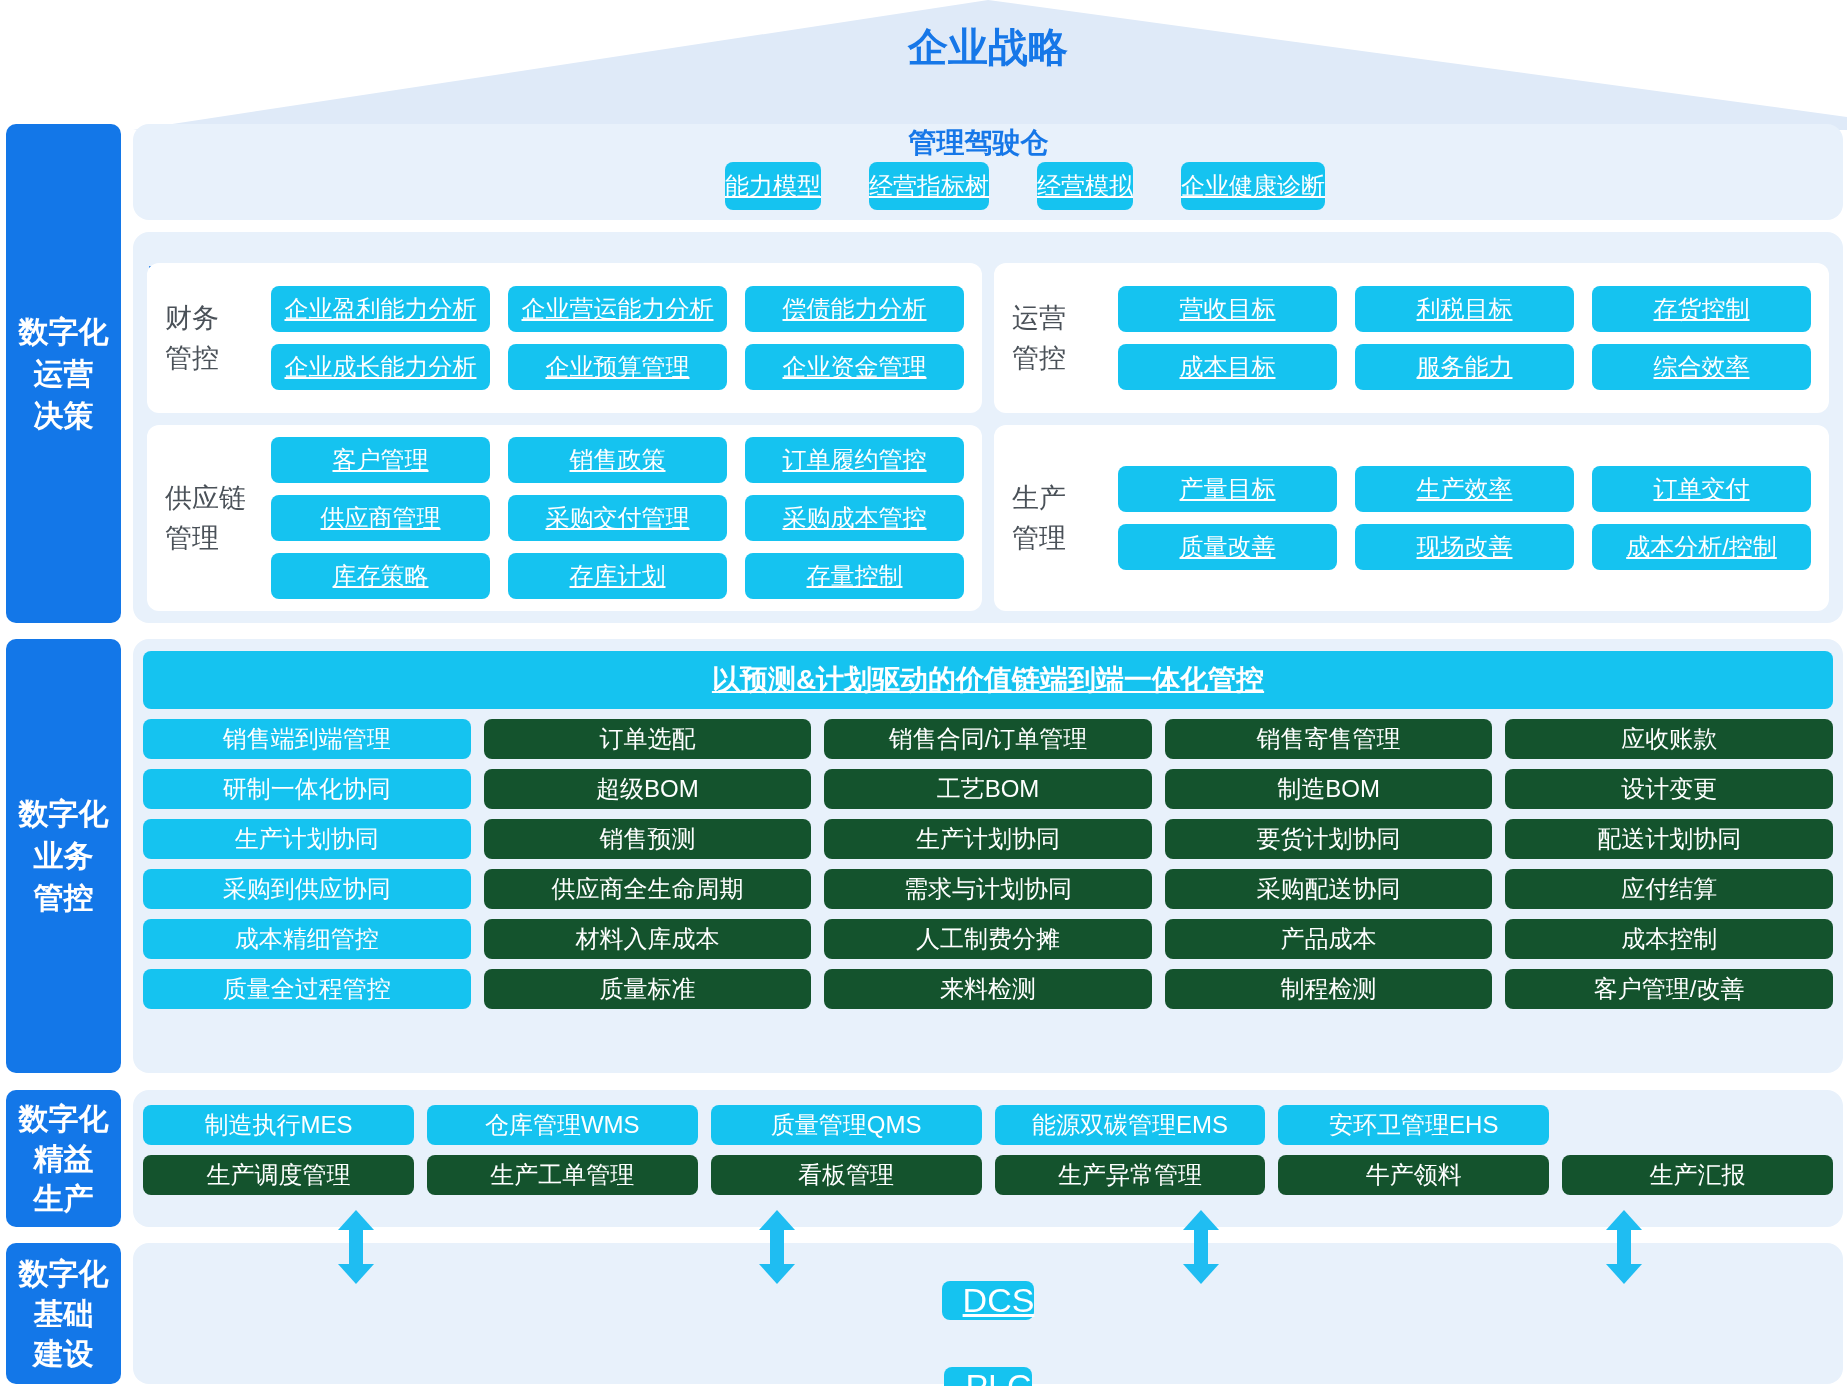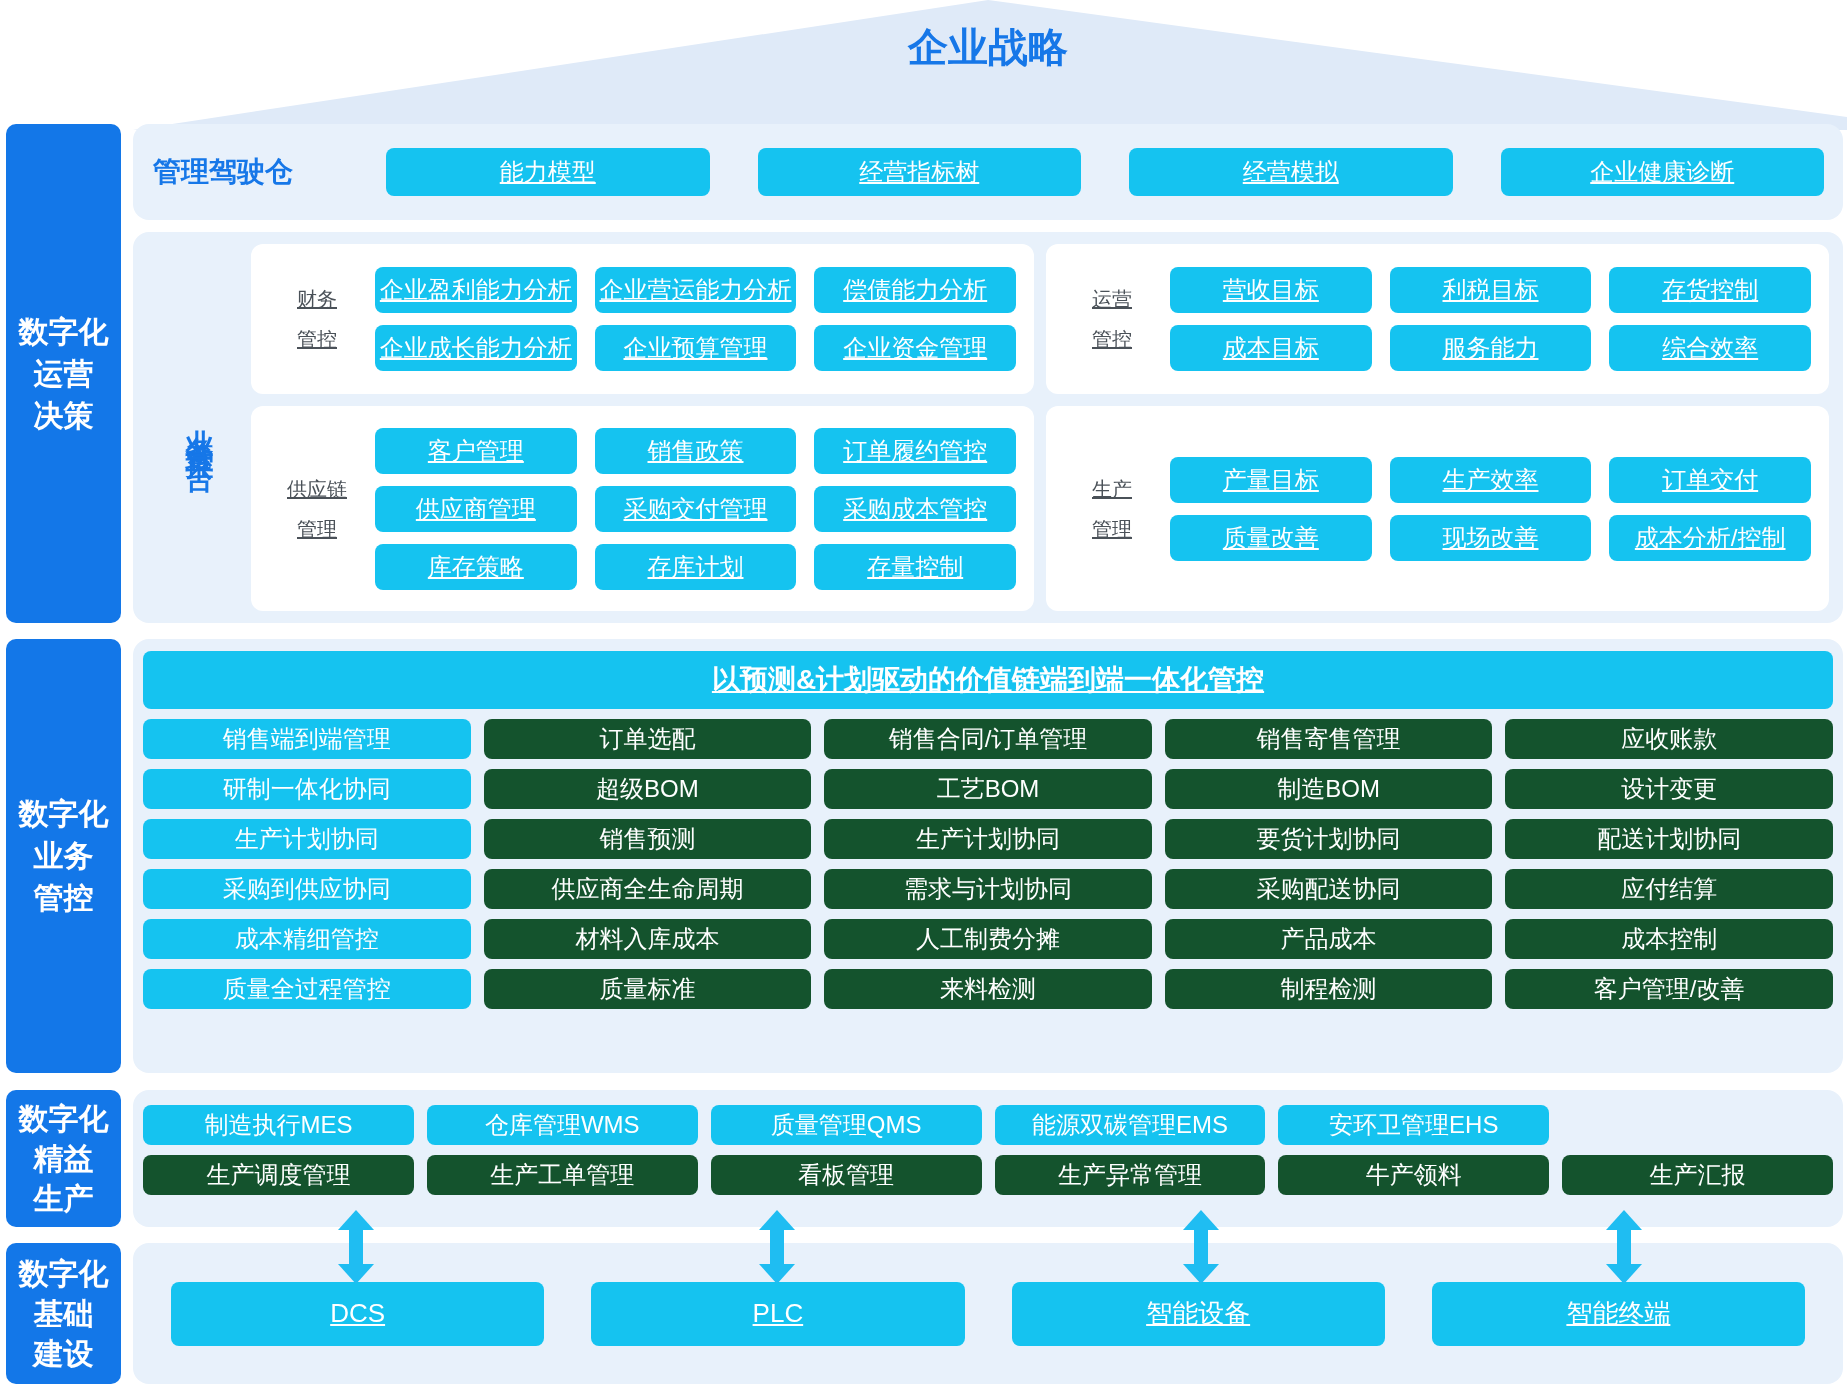--- a/index.html
+++ b/index.html
@@ -15,54 +15,54 @@
   
   .side-block { position:absolute; left:6px; width:115px; background:#1377e8; border-radius:10px;
                 display:flex; flex-direction:column; justify-content:center; align-items:center;
                 color:#ffffff; font-size:30px; font-weight:bold; line-height:42px; }
   #side1 { top:124px; height:499px; }
   #side2 { top:639px; height:434px; }
   #side3 { top:1090px; height:137px; line-height:40px; }
   #side4 { top:1243px; height:141px; line-height:40px; }
 
   
-  .panel { background:#e8f1fb; border-radius:16px; }
+  .panel { background:#e8f1fb; border-radius:16px;flex-direction:column; }
   section { position:absolute; left:133px; width:1710px; }
   #sec1 { top:124px; height:499px; background:none; }
   .rowA { height:96px; display:flex; align-items:center; padding:0 19px 0 20px; margin-bottom:12px; }
   .cockpit-label { width:160px; font-size:28px; font-weight:bold; color:#1677e8; flex:none; }
   .rowA .pill-wrap { flex:1; display:flex; gap:48px; margin-left:73px; }
   .pill { background:#15c3f0; border-radius:8px; color:#ffffff; font-size:24px;
           display:flex; align-items:center; justify-content:center; white-space:nowrap;text-decoration:underline; }
   .rowA .pill { flex:1; height:48px; }
   .rowB { height:391px; display:flex; padding:12px 14px; }
   .v-label { width:104px; display:flex; align-items:center; justify-content:center;
              writing-mode:vertical-rl; text-orientation:upright; letter-spacing:7px;
              font-size:28px; font-weight:bold; color:#1677e8; }
   .box-grid { flex:1; display:grid; grid-template-columns:1fr 1fr; grid-template-rows:150px 1fr; gap:12px; }
   .white-box { background:#ffffff; border-radius:12px; display:flex; padding:12px 18px; }
-  .box-name { width:96px; flex:none; align-self:center; text-align:center;
-              font-size:20px; font-weight:500; color:#4a5158; line-height:40px;text-decoration:underline; }
+  .box-name { width:96px; flex:none; align-self:center; text-align:left;
+              font-size:27px; font-weight:500; color:#4a5158; line-height:40px; }
   .box-rows { flex:1; display:flex; flex-direction:column; justify-content:center; gap:12px; margin-left:10px; }
   .box-row { display:flex; gap:18px; }
   .box-row .pill { flex:1; height:46px; }
 
   #sec2 { top:639px; height:434px; padding:12px 10px; }
   .banner { height:58px; margin-bottom:10px; font-size:28px; font-weight:bold; }
   .grid5 { display:grid; grid-template-columns:repeat(5,1fr); gap:10px 13px; }
   .cell { height:40px; border-radius:8px; color:#ffffff; font-size:24px;
           display:flex; align-items:center; justify-content:center; white-space:nowrap; }
   .cyan { background:#15c3f0; }
   .teal { background:#14532d; }
 
   #sec3 { top:1090px; height:137px; padding:15px 10px; display:flex; flex-direction:column; gap:10px; }
   .grid6 { display:grid; grid-template-columns:repeat(6,1fr); gap:13px; }
 
   #sec4 { top:1243px; height:141px; padding:38px; display:flex; gap:47px; align-items:center; }
-  #sec4 .pill { flex:1; height:64px; font-size:26px; border-radius:8px; }
+  #sec4 .pill { flex:1; height:64px; font-size:34px; border-radius:8px;padding-left:21px; }
 
   
   .arrow { position:absolute; top:1210px; width:36px; height:74px; z-index:5;
            display:flex; flex-direction:column; align-items:center; }
   .arrow .head-up { width:0; height:0; border-left:18px solid transparent;
                     border-right:18px solid transparent; border-bottom:20px solid #1fbdf2; }
   .arrow .shaft { width:14px; flex:1; background:#1fbdf2; }
   .arrow .head-down { width:0; height:0; border-left:18px solid transparent;
                       border-right:18px solid transparent; border-top:20px solid #1fbdf2; }
 </style>

